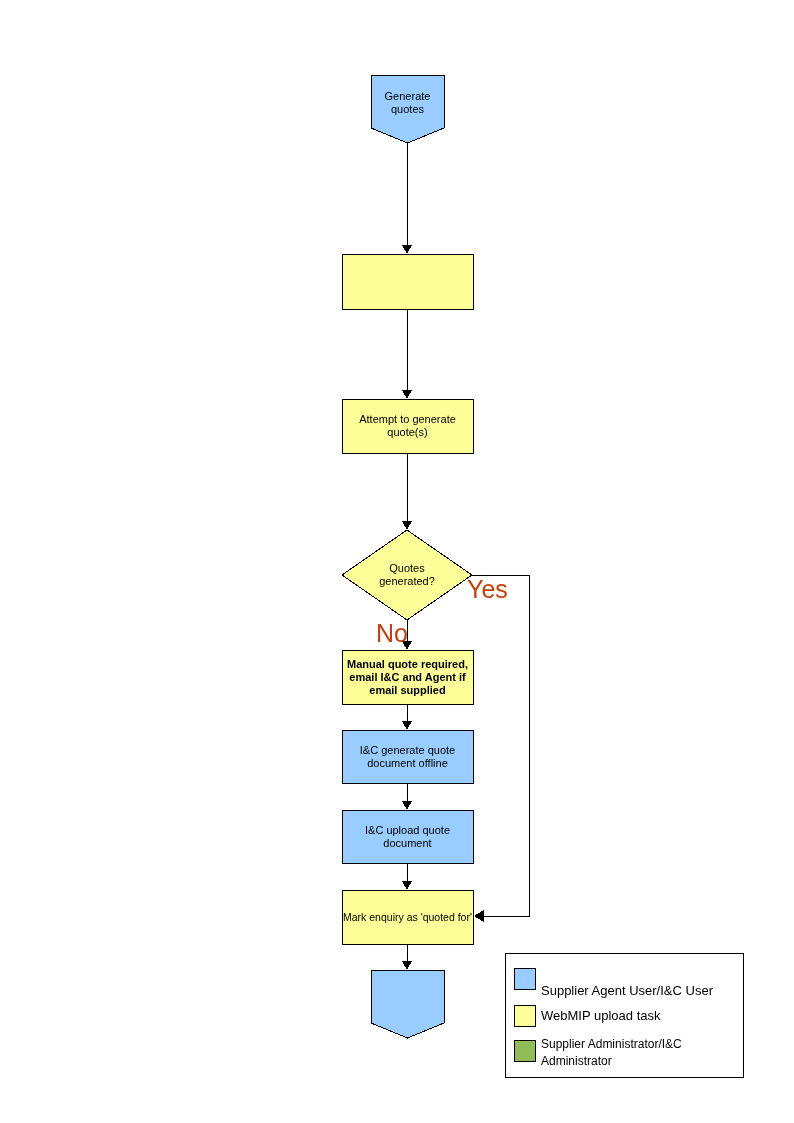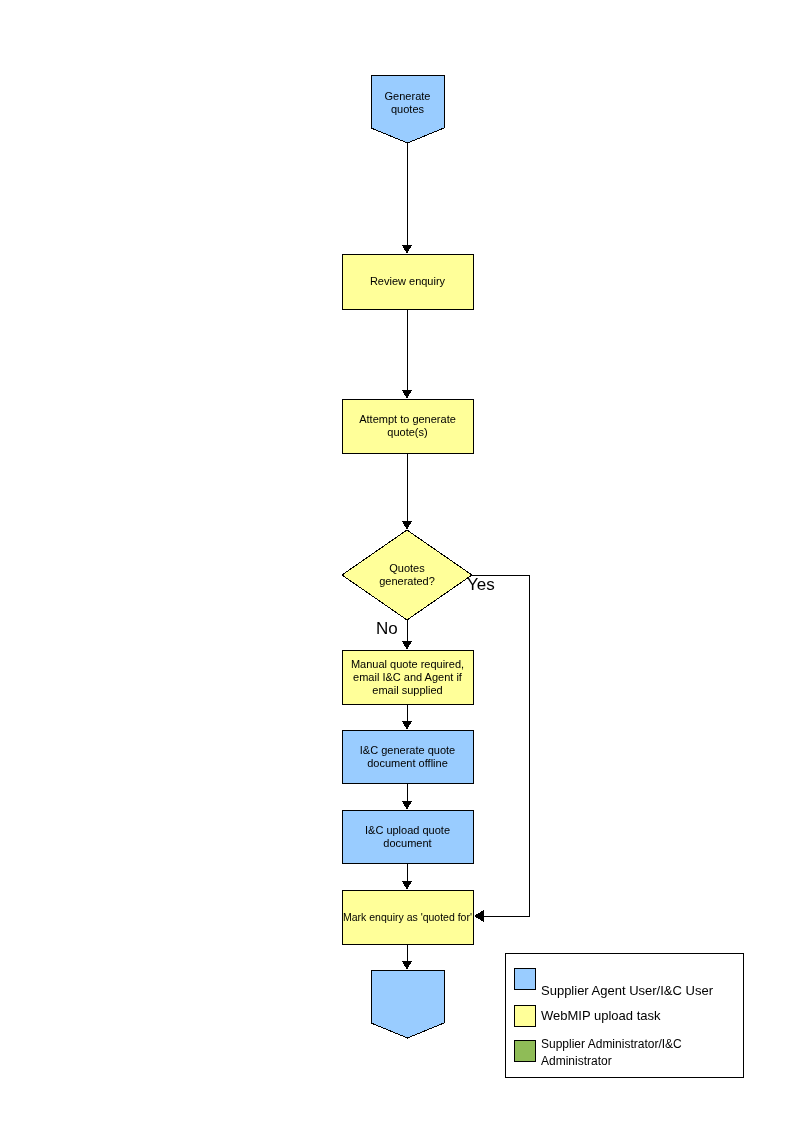--- a/index.html
+++ b/index.html
@@ -20,23 +20,23 @@
     align-items: center;
     justify-content: center;
     text-align: center;
     font-size: 11px;
     line-height: 13px;
     color: #000000;
   }
   .lbl.tight { font-size: 10.5px; white-space: nowrap; }
   .branch {
     position: absolute;
-    font-size: 17px;
+    font-size: 25px;
     line-height: 1.1;
-    color: #000000;
+    color: #c2410c;
   }
   .legend-item {
     position: absolute;
     display: flex;
     align-items: center;
     font-size: 13px;
     color: #000000;
   }
   .legend-wrap {
     position: absolute;
@@ -86,24 +86,23 @@
     <rect class="shape" x="342" y="890" width="131" height="54" fill="#FFFF99"></rect>
     <polygon class="shape" points="371,970 444,970 444,1023 407.5,1038 371,1023" fill="#99CCFF"></polygon>
 
     <rect class="shape" x="505" y="953" width="238" height="124" fill="#FFFFFF"></rect>
     <rect class="shape" x="514" y="968" width="21" height="21" fill="#99CCFF"></rect>
     <rect class="shape" x="514" y="1005" width="21" height="21" fill="#FFFF99"></rect>
     <rect class="shape" x="514" y="1040" width="21" height="21" fill="#8FBC57"></rect>
   </svg>
 
   <div class="lbl" style="left:371px; top:78px; width:73px; height:50px;">Generate quotes</div>
-  <div class="lbl" style="left:342px; top:254px; width:131px; height:55px;">Review enquiry</div>
   <div class="lbl" style="left:342px; top:399px; width:131px; height:54px;">Attempt to generate quote(s)</div>
   <div class="lbl" style="left:372px; top:545px; width:70px; height:60px;">Quotes generated?</div>
-  <div class="lbl" style="left:344px; top:650px; width:127px; height:54px;">Manual quote required, email I&amp;C and Agent if email supplied</div>
+  <div class="lbl" style="left:344px; top:650px; width:127px; height:54px;font-weight:bold;">Manual quote required, email I&amp;C and Agent if email supplied</div>
   <div class="lbl" style="left:342px; top:730px; width:131px; height:53px;">I&amp;C generate quote document offline</div>
   <div class="lbl" style="left:342px; top:810px; width:131px; height:53px;">I&amp;C upload quote document</div>
   <div class="lbl tight" style="left:342px; top:890px; width:131px; height:54px;">Mark enquiry as 'quoted for'</div>
 
   <div class="branch" style="left:467px; top:576px;">Yes</div>
   <div class="branch" style="left:376px; top:620px;">No</div>
 
   <div class="legend-item" style="left:541px; top:980px; height:21px;">Supplier Agent User/I&amp;C User</div>
   <div class="legend-item" style="left:541px; top:1005px; height:21px;">WebMIP upload task</div>
   <div class="legend-wrap" style="left:541px; top:1036px; width:200px;">Supplier Administrator/I&amp;C Administrator</div>

